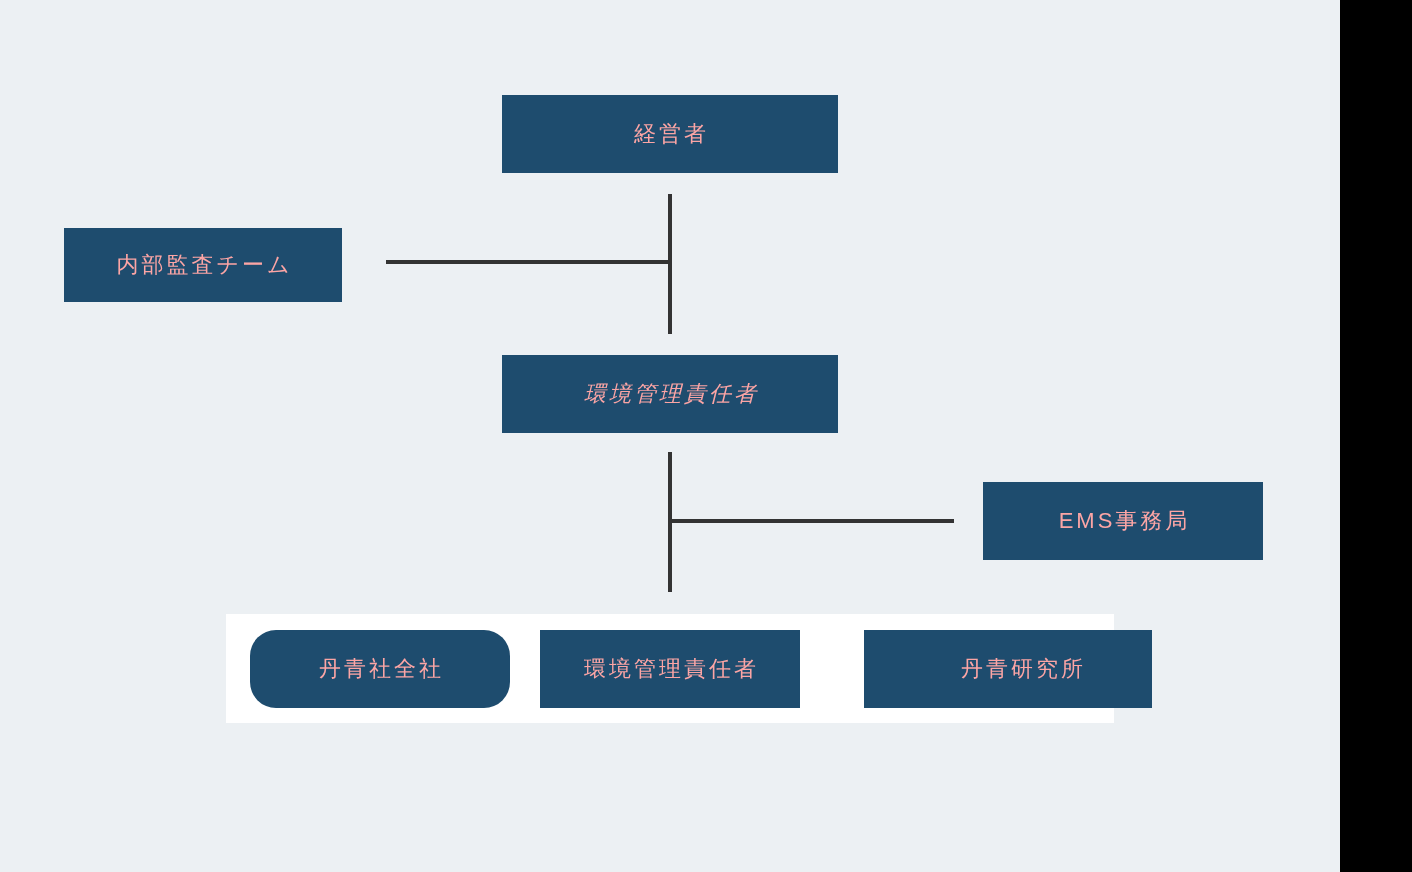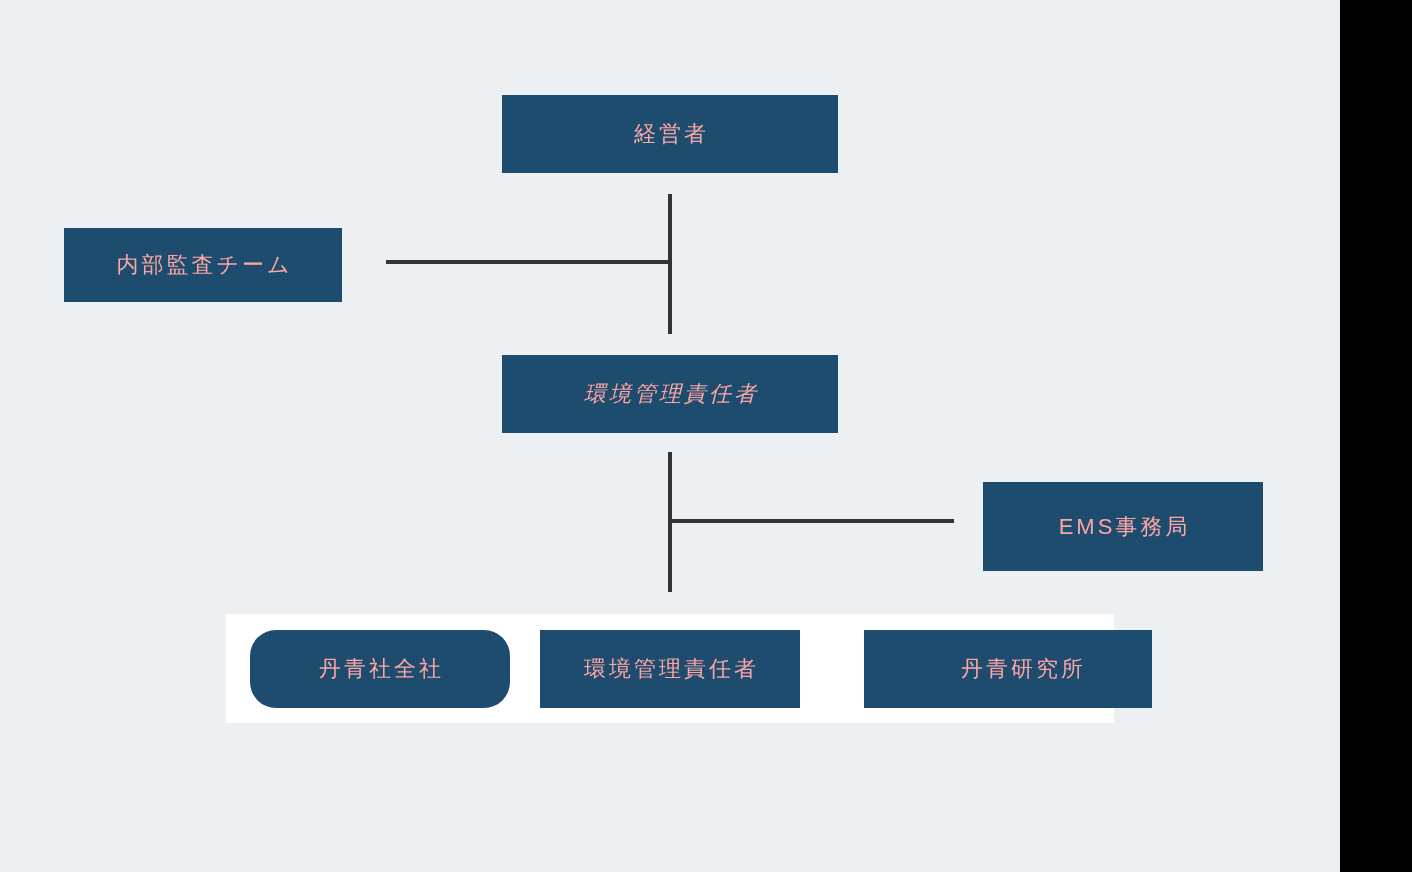--- a/index.html
+++ b/index.html
@@ -31,21 +31,21 @@
     justify-content: center;
     font-size: 22px;
     font-weight: 500;
     letter-spacing: 3px;
     text-indent: 3px; 
     white-space: nowrap;
   }
   .node-executive   { left: 502px; top: 95px;  width: 336px; height: 78px; }
   .node-audit       { left: 64px;  top: 228px; width: 278px; height: 74px; }
   .node-env-manager { left: 502px; top: 355px; width: 336px; height: 78px; font-style: italic; }
-  .node-ems-office  { left: 983px; top: 482px; width: 280px; height: 89px; }
+  .node-ems-office  { left: 983px; top: 482px; width: 280px; height: 78px; }
 
   .group-container {
     position: absolute;
     left: 226px;
     top: 614px;
     width: 888px;
     height: 109px;
     background: #ffffff;
   }
   .group-container .node { top: 16px; width: 260px; height: 78px; }

